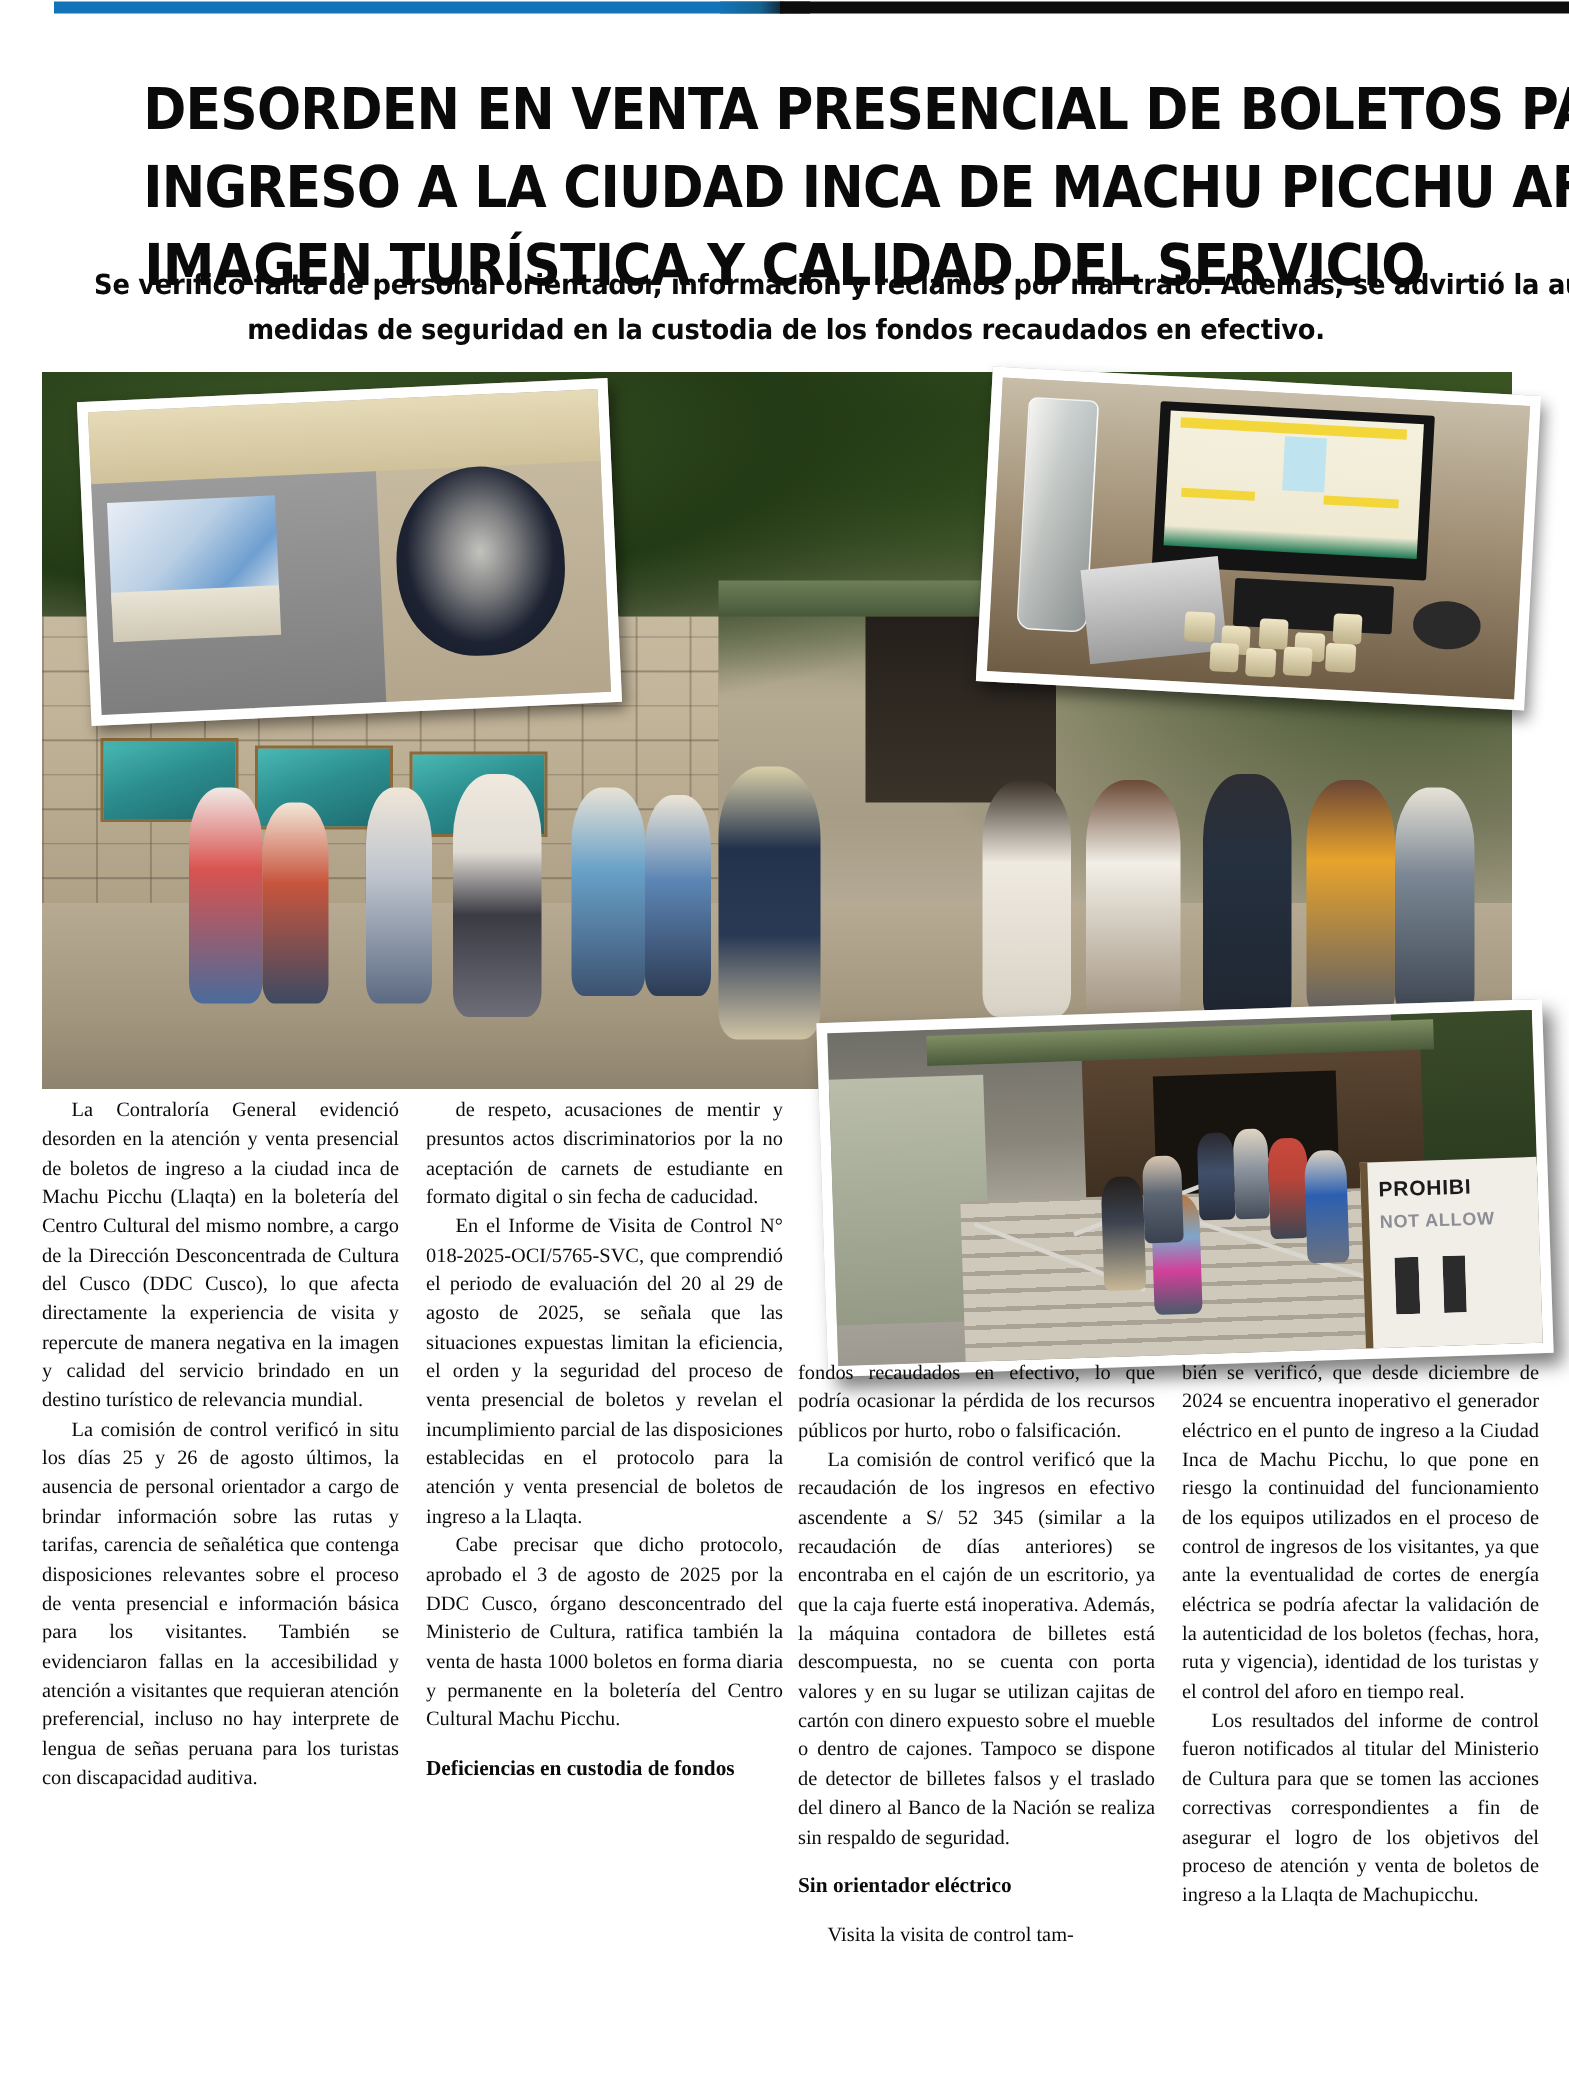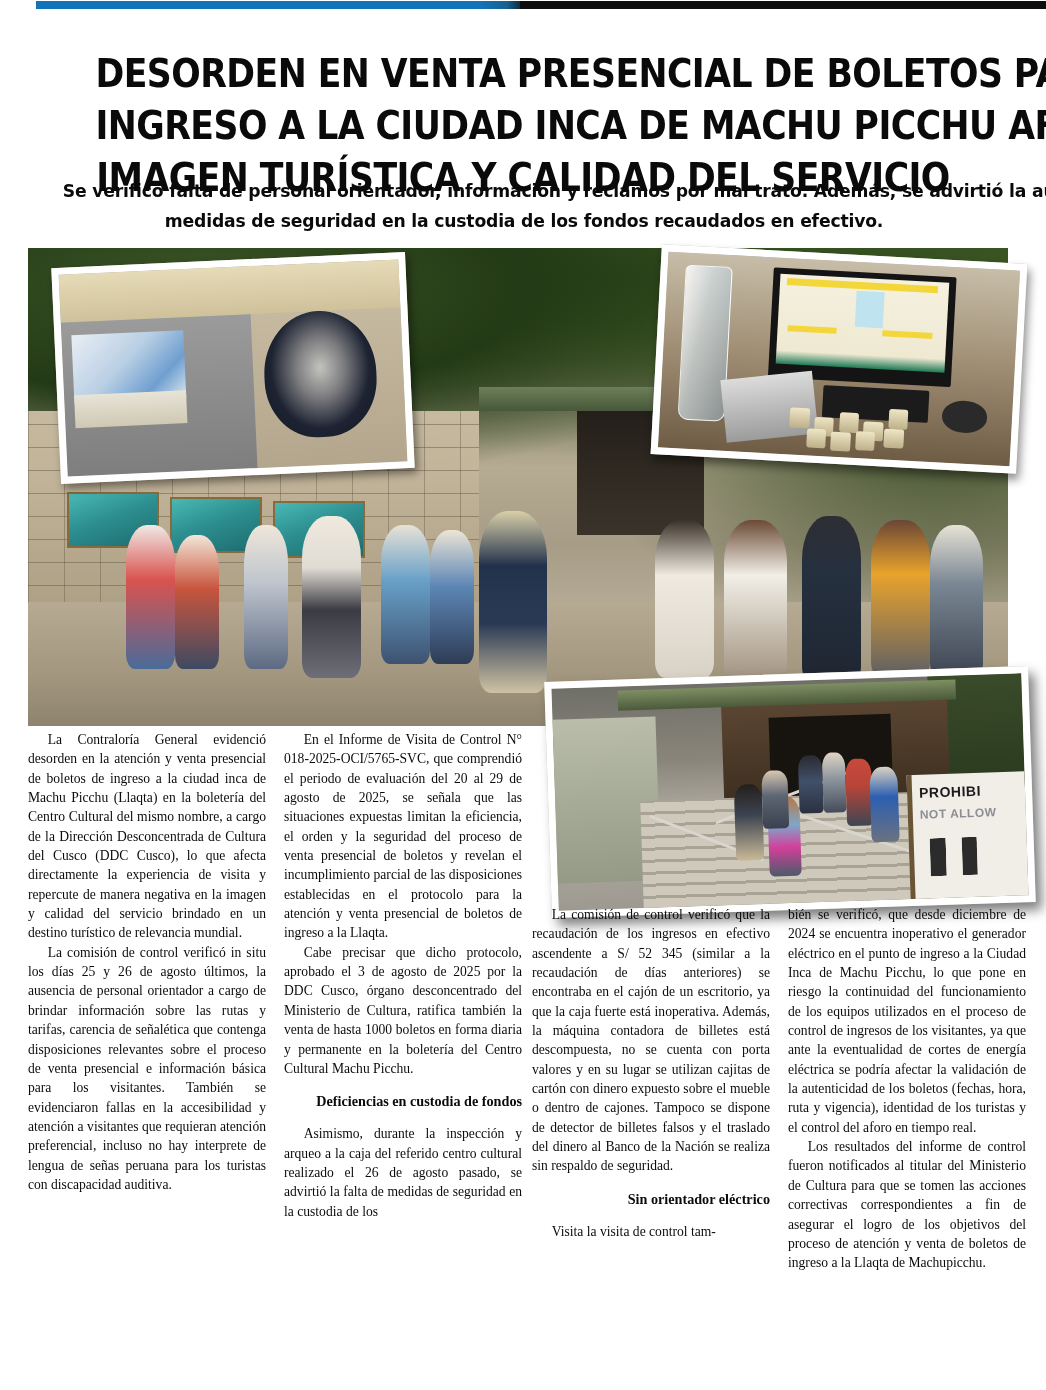--- a/index.html
+++ b/index.html
@@ -203,21 +203,21 @@
     text-justify: inter-word;
     color: #0b0b0b;
     hyphens: manual;
   }
   .col p { margin: 0; text-indent: 1.45em; }
   .col p.noind { text-indent: 0; }
   .col h3 {
     margin: 14px 0 14px 0;
     font-size: 14.2px;
     font-weight: 700;
-    text-align: right;
+    text-align: left;
     text-indent: 0;
     line-height: 18px;
   }
   .c1 { left: 28px;  top: 730px; width: 238px; }
   .c2 { left: 284px; top: 730px; width: 238px; }
   .c3 { left: 532px; top: 905px; width: 238px; }
   .c4 { left: 788px; top: 905px; width: 238px; }
 </style>
 </head>
 <body>
@@ -323,27 +323,28 @@
     </div>
   </div>
 </div>
 
 <div class="col c1">
   <p>La Contraloría General evidenció desorden en la atención y venta presencial de boletos de ingreso a la ciudad inca de Machu Picchu (Llaqta) en la boletería del Centro Cultural del mismo nombre, a cargo de la Dirección Desconcentrada de Cultura del Cusco (DDC Cusco), lo que afecta directamente la experiencia de visita y repercute de manera negativa en la imagen y calidad del servicio brindado en un destino turístico de relevancia mundial.</p>
   <p>La comisión de control verificó in situ los días 25 y 26 de agosto últimos, la ausencia de personal orientador a cargo de brindar información sobre las rutas y tarifas, carencia de señalética que contenga disposiciones relevantes sobre el proceso de venta presencial e información básica para los visitantes. También se evidenciaron fallas en la accesibilidad y atención a visitantes que requieran atención preferencial, incluso no hay interprete de lengua de señas peruana para los turistas con discapacidad auditiva.</p>
 </div>
 
 <div class="col c2">
+  <p>de respeto, acusaciones de mentir y presuntos actos discriminatorios por la no aceptación de carnets de estudiante en formato digital o sin fecha de caducidad.</p>
   <p>En el Informe de Visita de Control N° 018-2025-OCI/5765-SVC, que comprendió el periodo de evaluación del 20 al 29 de agosto de 2025, se señala que las situaciones expuestas limitan la eficiencia, el orden y la seguridad del proceso de venta presencial de boletos y revelan el incumplimiento parcial de las disposiciones establecidas en el protocolo para la atención y venta presencial de boletos de ingreso a la Llaqta.</p>
   <p>Cabe precisar que dicho protocolo, aprobado el 3 de agosto de 2025 por la DDC Cusco, órgano desconcentrado del Ministerio de Cultura, ratifica también la venta de hasta 1000 boletos en forma diaria y permanente en la boletería del Centro Cultural Machu Picchu.</p>
   <h3>Deficiencias en custodia de fondos</h3>
-  <p>Asimismo, durante la inspección y arqueo a la caja del referido centro cultural realizado el 26 de agosto pasado, se advirtió la falta de medidas de seguridad en la custodia de los</p>
 </div>
 
 <div class="col c3">
+  <p class="noind">fondos recaudados en efectivo, lo que podría ocasionar la pérdida de los recursos públicos por hurto, robo o falsificación.</p>
   <p>La comisión de control verificó que la recaudación de los ingresos en efectivo ascendente a S/ 52 345 (similar a la recaudación de días anteriores) se encontraba en el cajón de un escritorio, ya que la caja fuerte está inoperativa. Además, la máquina contadora de billetes está descompuesta, no se cuenta con porta valores y en su lugar se utilizan cajitas de cartón con dinero expuesto sobre el mueble o dentro de cajones. Tampoco se dispone de detector de billetes falsos y el traslado del dinero al Banco de la Nación se realiza sin respaldo de seguridad.</p>
   <h3>Sin orientador eléctrico</h3>
   <p>Visita la visita de control tam-</p>
 </div>
 
 <div class="col c4">
   <p class="noind">bién se verificó, que desde diciembre de 2024 se encuentra inoperativo el generador eléctrico en el punto de ingreso a la Ciudad Inca de Machu Picchu, lo que pone en riesgo la continuidad del funcionamiento de los equipos utilizados en el proceso de control de ingresos de los visitantes, ya que ante la eventualidad de cortes de energía eléctrica  se podría afectar la validación de la autenticidad de los boletos (fechas, hora, ruta y vigencia), identidad de los turistas y el control del aforo en tiempo real.</p>
   <p>Los resultados del informe de control fueron notificados al titular del Ministerio de Cultura para que se tomen las acciones correctivas correspondientes a fin de asegurar el logro de los objetivos del proceso de atención y venta de boletos de ingreso a la Llaqta de Machupicchu.</p>
 </div>
 

